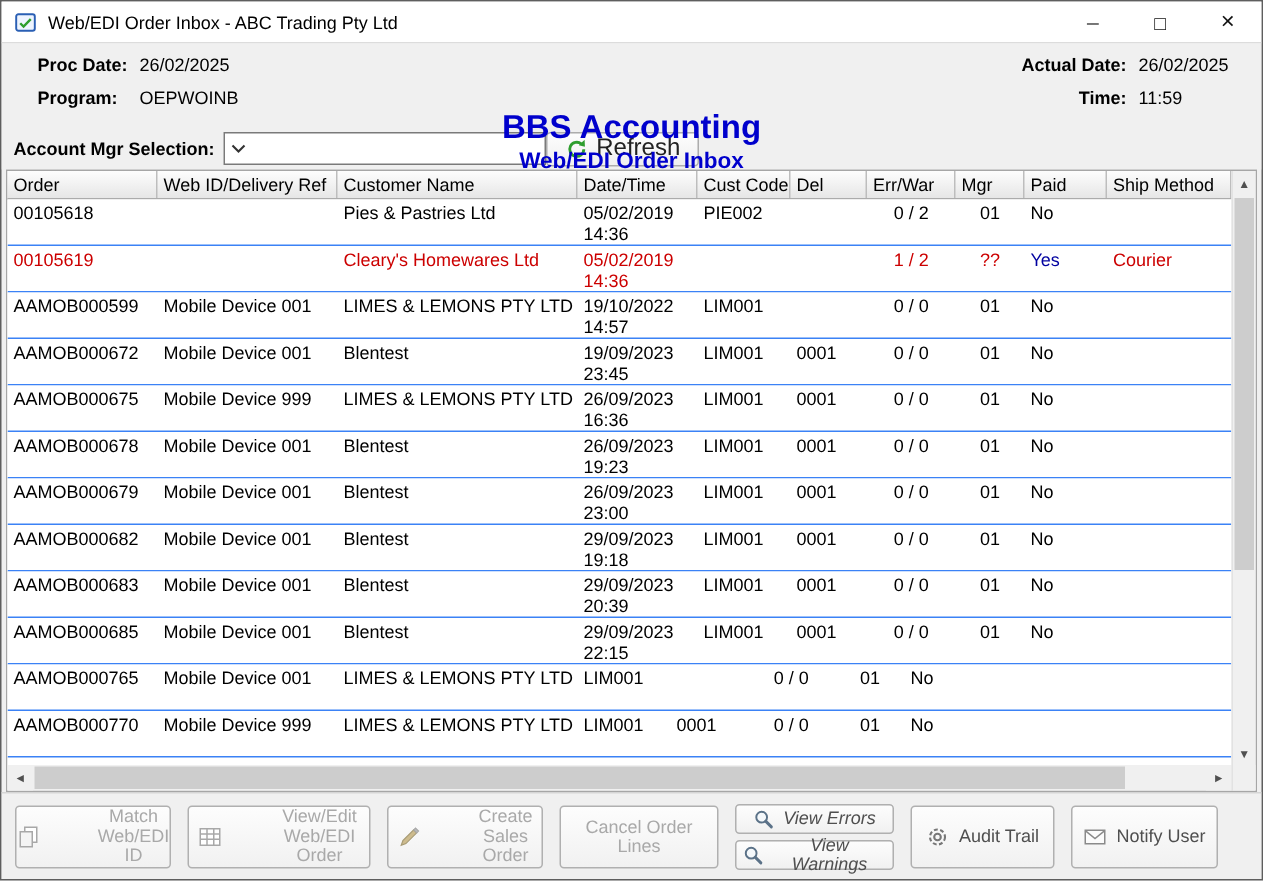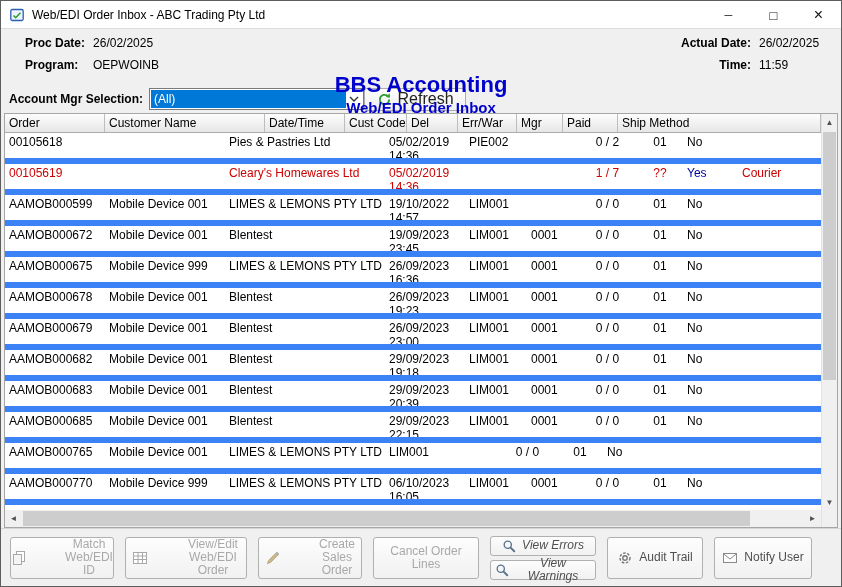--- a/index.html
+++ b/index.html
@@ -54,21 +54,21 @@
 
   
   .grid { position:absolute; top:112px; bottom:58px; left:3px; right:3px;
     border:1px solid #a6a6a6; background:#fff; display:flex; }
   .grid-main { flex:1; min-width:0; display:flex; flex-direction:column; }
   .grid-header { height:19px; flex:none; display:flex; background:linear-gradient(#fdfdfd,#e6e6e6);
     border-bottom:1px solid #ababab; }
   .hcell { border-right:1px solid #bdbdbd; padding:0 17px 0 4px; line-height:18px;
     white-space:nowrap; overflow:hidden; font-size:12px; }
   .grid-body { flex:1; overflow:hidden; background:#fff; }
-  .trow { height:31px; display:flex; border-bottom:6px solid #3b82f6; background:#fff; }
+  .trow { height:31px; display:flex; border-bottom:1px solid #3b82f6; background:#fff; }
   .cell { padding:2px 4px 0; line-height:14px; white-space:nowrap; overflow:hidden; font-size:12px; }
   .c-datetime span { display:block; }
   .c-errwar, .c-mgr { text-align:center; }
   .trow.alert .cell { color:var(--alert_red,#CC0000); }
   .trow.alert .c-paid { color:var(--paid_yes_blue,#0000A0); }
 
   .c0 { width:100px; flex:none; } .c1 { width:120px; flex:none; }
   .c2 { width:160px; flex:none; } .c3 { width:80px;  flex:none; }
   .c4 { width:62px;  flex:none; } .c5 { width:51px;  flex:none; }
   .c6 { width:59px;  flex:none; } .c7 { width:46px;  flex:none; }
@@ -146,21 +146,20 @@
       <span class="hdr-label">Actual Date:</span>
       <span class="hdr-value">26/02/2025</span>
       <span class="hdr-label">Time:</span>
       <span class="hdr-value">11:59</span>
     </div>
   </div>
 
   <div class="filter-row">
     <span class="flabel">Account Mgr Selection:</span>
     <div class="combo">
-      <span class="combo-value">(All)</span>
       <span class="combo-arrow">
         <svg width="10" height="6" viewBox="0 0 10 6">
             <polyline points="1,1 5,5 9,1" fill="none" stroke="#333" stroke-width="1.4"></polyline>
           </svg>
       </span>
     </div>
     <button class="refresh-btn">
       <span class="ficon refresh-icon">
         <svg width="15" height="15" viewBox="0 0 16 16">
             <path d="M13 8a5 5 0 1 1-1.8-3.8" fill="none" stroke-width="2"></path>
@@ -168,20 +167,21 @@
           </svg>
       </span>
       <span>Refresh</span>
     </button>
   </div>
 
   <div class="grid">
     <div class="grid-main">
       <div class="grid-header">
         <div class="hcell c0">Order</div>
+        <div class="hcell c1">Web ID/Delivery Ref</div>
         <div class="hcell c2">Customer Name</div>
         <div class="hcell c3">Date/Time</div>
         <div class="hcell c4">Cust Code</div>
         <div class="hcell c5">Del</div>
         <div class="hcell c6">Err/War</div>
         <div class="hcell c7">Mgr</div>
         <div class="hcell c8">Paid</div>
         <div class="hcell c9">Ship Method</div>
       </div>
       <div class="grid-body" id="grid-body">
@@ -204,21 +204,21 @@
     <div class="trow alert">
       <div class="cell c0 c-order">00105619</div>
       <div class="cell c1 c-webid"></div>
       <div class="cell c2 c-customer">Cleary's Homewares Ltd</div>
       <div class="cell c3 c-datetime">
               <span class="c-date">05/02/2019</span>
               <span class="c-time">14:36</span>
             </div>
       <div class="cell c4 c-custcode"></div>
       <div class="cell c5 c-del"></div>
-      <div class="cell c6 c-errwar">1 / 7</div>
+      <div class="cell c6 c-errwar">1 / 2</div>
       <div class="cell c7 c-mgr">??</div>
       <div class="cell c8 c-paid">Yes</div>
       <div class="cell c9 c-ship">Courier</div>
     </div>
 
     <div class="trow">
       <div class="cell c0 c-order">AAMOB000599</div>
       <div class="cell c1 c-webid">Mobile Device 001</div>
       <div class="cell c2 c-customer">LIMES &amp; LEMONS PTY LTD</div>
       <div class="cell c3 c-datetime">
@@ -354,24 +354,20 @@
       <div class="cell c6 c-errwar">0 / 0</div>
       <div class="cell c7 c-mgr">01</div>
       <div class="cell c8 c-paid">No</div>
       <div class="cell c9 c-ship"></div>
     </div>
 
     <div class="trow">
       <div class="cell c0 c-order">AAMOB000770</div>
       <div class="cell c1 c-webid">Mobile Device 999</div>
       <div class="cell c2 c-customer">LIMES &amp; LEMONS PTY LTD</div>
-      <div class="cell c3 c-datetime">
-              <span class="c-date">06/10/2023</span>
-              <span class="c-time">16:05</span>
-            </div>
       <div class="cell c4 c-custcode">LIM001</div>
       <div class="cell c5 c-del">0001</div>
       <div class="cell c6 c-errwar">0 / 0</div>
       <div class="cell c7 c-mgr">01</div>
       <div class="cell c8 c-paid">No</div>
       <div class="cell c9 c-ship"></div>
     </div>
   </div>
       <div class="hscroll">
         <div class="sarrow arr-left"></div>

